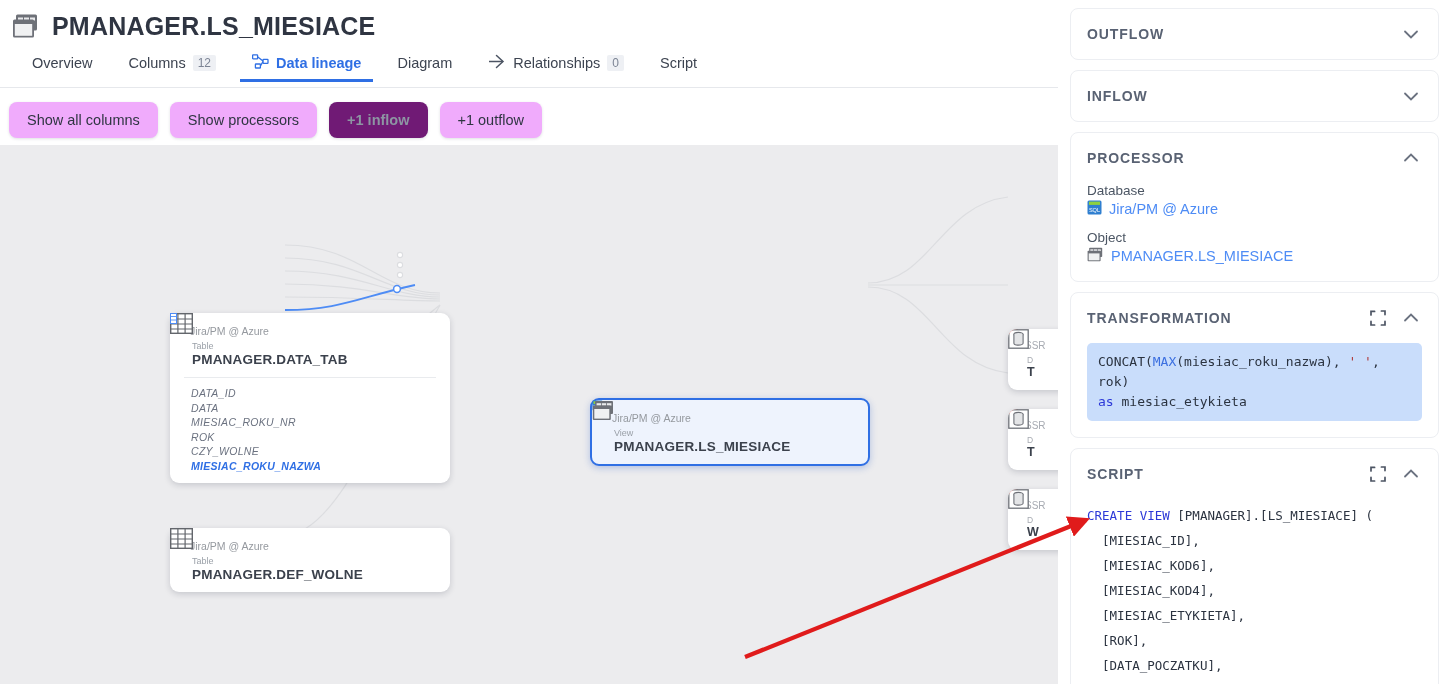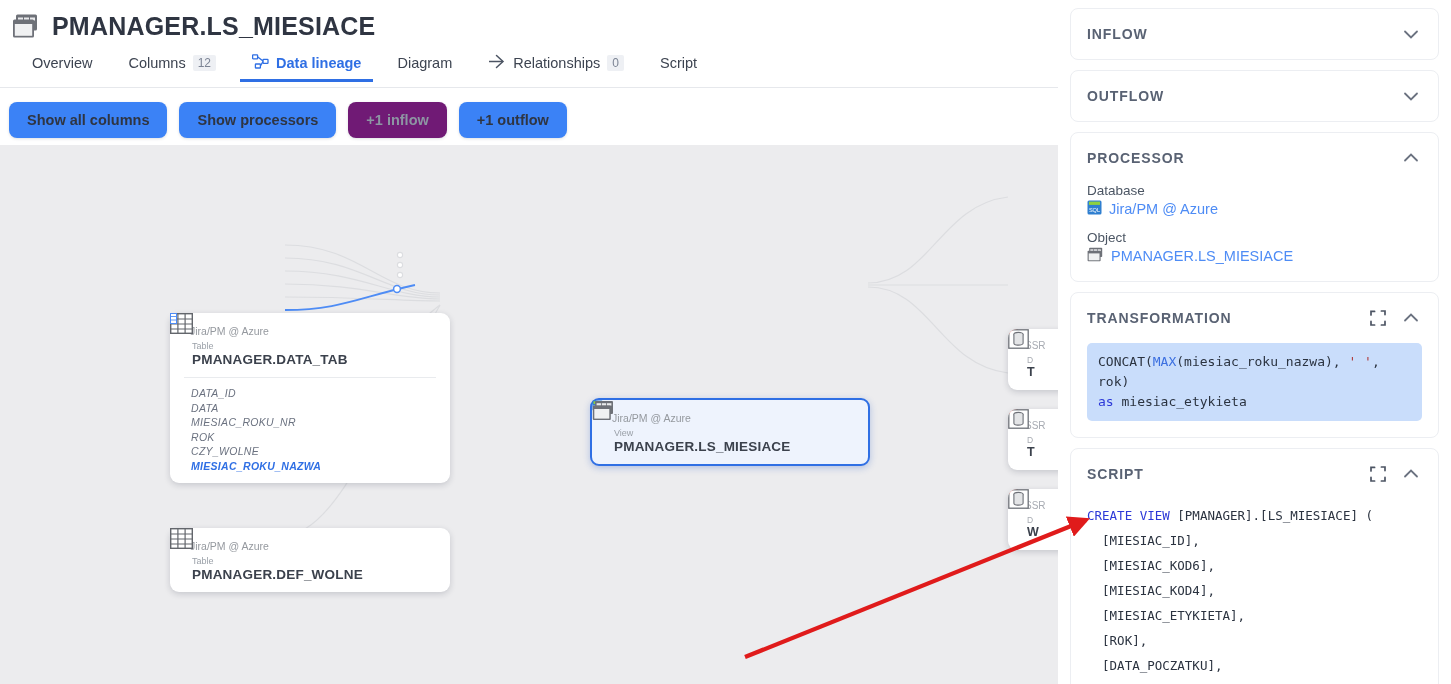--- a/index.html
+++ b/index.html
@@ -34,23 +34,23 @@
   }
   .tab .badge {
     font-size:12px; color:#7c8494; background:#eef0f4; border-radius:2px;
     padding:1px 5px; line-height:14px;
   }
   .hdr-divider { position:absolute; left:0; top:87px; width:1058px; height:1px; background:#e6e8ec; }
 
   
   .toolbar { position:absolute; left:0; top:95px; width:1058px; height:50px; display:flex; align-items:center; gap:12px; padding-left:9px;}
   .tbtn {
-    background:#3b82f6; border:none; border-radius:8px;
+    background:#f0abfc; border:none; border-radius:8px;
     box-shadow:0 1px 3px rgba(30,40,60,.14);
-    font-family:inherit; font-size:14.5px; font-weight:bold; color:#2f3542;
+    font-family:inherit; font-size:14.5px; font-weight:normal; color:#2f3542;
     padding:0 18px; height:36px; cursor:pointer; white-space:nowrap;
   }
   .tbtn.muted { color:#8d95a3; background:#701a75; font-weight:bold; }
 
   
   .canvas {
     position:absolute; left:0; top:145px; width:1058px; height:539px;
     background:#ececee; overflow:hidden;
   }
   .canvas svg { position:absolute; left:0; top:0; }
@@ -433,32 +433,32 @@
       </div>
     </div>
   </div>
 
   <div id="right">
 
     <div class="panel-inner">
 
       <div class="card">
         <div class="card-head">
-          <span class="card-title">INFLOW</span>
+          <span class="card-title">OUTFLOW</span>
           <span class="chev">
             <svg width="22" height="22" viewBox="0 0 22 22">
                 <path d="M5 8.5 L11 14.5 L17 8.5" fill="none" stroke="#6b7280" stroke-width="1.8" stroke-linecap="round"></path>
               </svg>
           </span>
         </div>
       </div>
 
       <div class="card">
         <div class="card-head">
-          <span class="card-title">OUTFLOW</span>
+          <span class="card-title">INFLOW</span>
           <span class="chev">
             <svg width="22" height="22" viewBox="0 0 22 22">
                 <path d="M5 8.5 L11 14.5 L17 8.5" fill="none" stroke="#6b7280" stroke-width="1.8" stroke-linecap="round"></path>
               </svg>
           </span>
         </div>
       </div>
 
       <div class="card">
         <div class="card-head">

